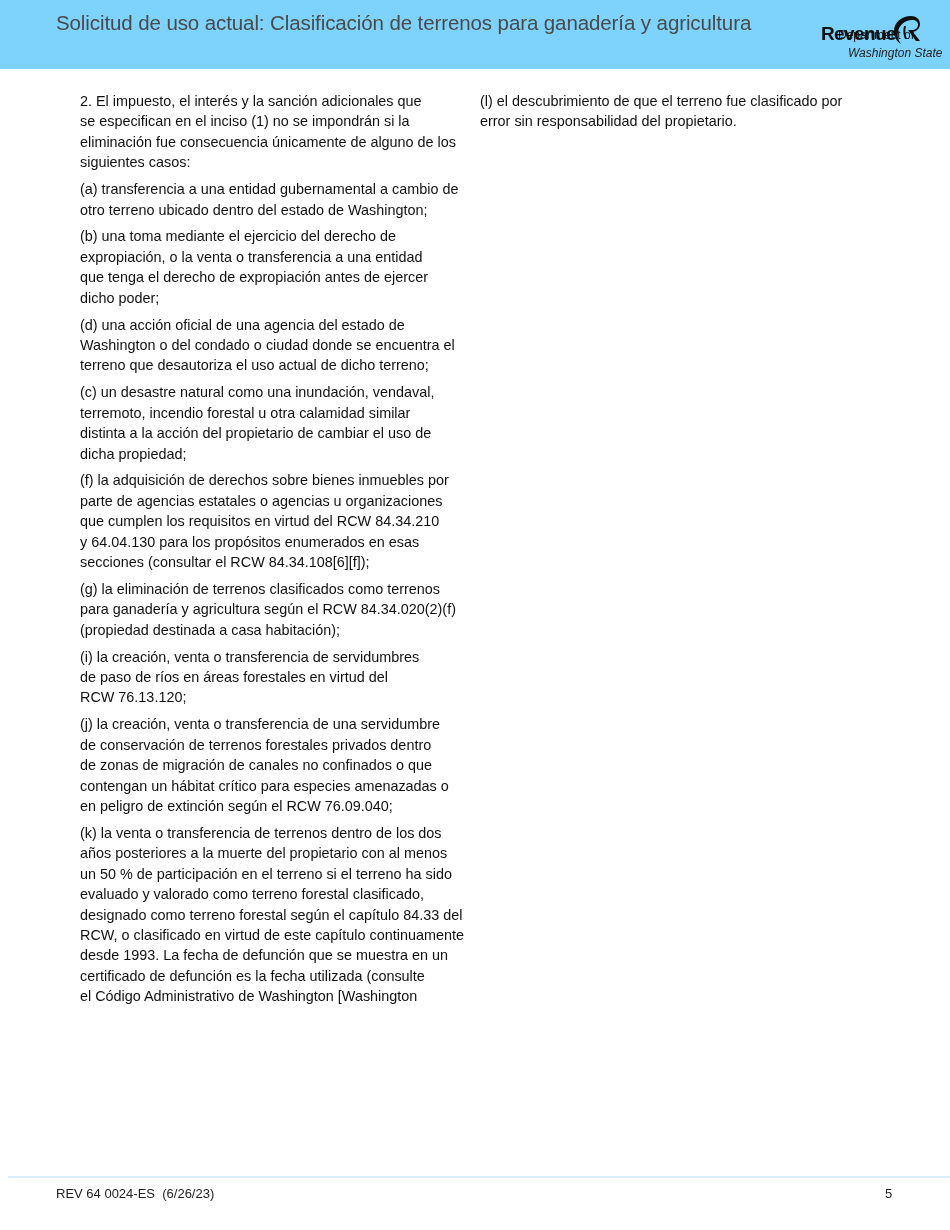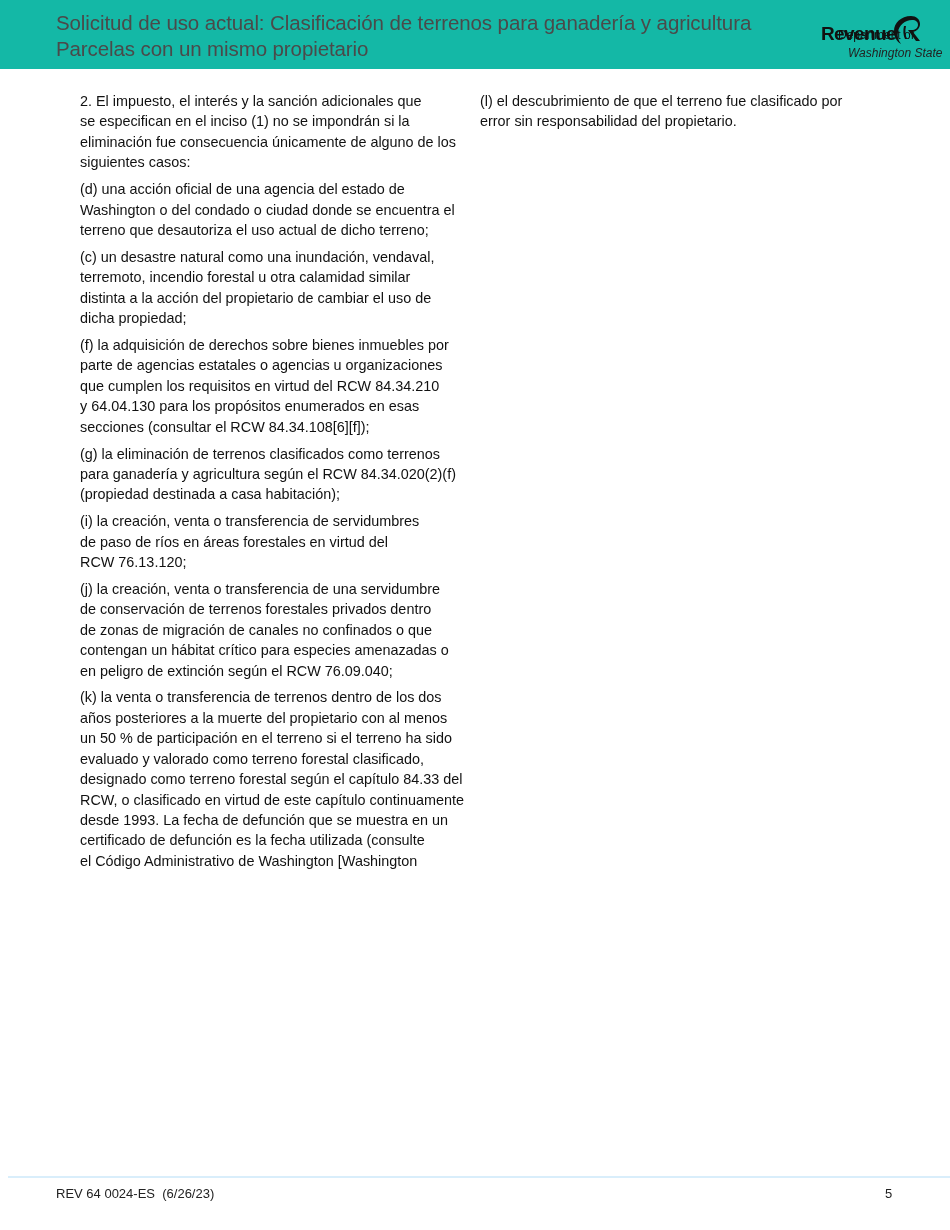--- a/index.html
+++ b/index.html
@@ -1,17 +1,17 @@
 <!DOCTYPE html>
 <html><head>
   <meta charset="utf-8">
   <style>
     html, body { margin: 0; padding: 0; background: #ffffff; }
     body { width: 950px; height: 1230px; position: relative; overflow: hidden; font-family: "Liberation Sans", sans-serif; color: #1a1a1a; }
-    .header { position: absolute; left: 0; top: 0; width: 950px; height: 69px; background: #14b8a6; }
+    .header { position: absolute; left: 0; top: 0; width: 950px; height: 69px; background: #7dd3fc; }
     .header-title { position: absolute; left: 56px; top: 10px; font-family: "Liberation Sans", sans-serif; font-size: 20.5px; line-height: 26px; color: #4a4a4a; letter-spacing: -0.1px; }
     .header-title div { white-space: nowrap; }
     .logo { position: absolute; left: 818px; top: 12px; width: 110px; height: 46px; }
     .logo .dept { position: absolute; left: 14px; top: 16px; font-size: 12px; color: #111; white-space: nowrap; padding-left: 6px; }
     .logo .rev { position: absolute; left: 3px; top: 11px; font-size: 19px; font-weight: bold; color: #111; letter-spacing: -0.6px; }
     .logo .state { position: absolute; left: 30px; top: 34px; font-size: 12px; font-style: italic; color: #222; white-space: nowrap; }
     .logo svg { position: absolute; left: 73px; top: 2px; }
     .col { position: absolute; top: 91px; font-family: "Liberation Sans", sans-serif; font-size: 14.4px; line-height: 20.4px; color: #111; }
     .col-left { left: 56px; width: 420px; margin-left: 24px; }
     .col-right { left: 480px; width: 420px; }
@@ -19,38 +19,43 @@
     .footer-rule { position: absolute; left: 8px; top: 1176px; width: 942px; height: 2px; background: #d9eefb; }
     .footer-left { position: absolute; left: 56px; top: 1186px; font-size: 13px; color: #222; white-space: pre; text-align: right; }
     .footer-right { position: absolute; left: 885px; top: 1186px; font-size: 13px; color: #222; }
   </style>
 </head>
 <body>
 
 <div class="header">
   <div class="header-title">
     <div>Solicitud de uso actual: Clasificación de terrenos para ganadería y agricultura</div>
-    <div>Parcelas con un mismo propietario</div>
   </div>
   <div class="logo">
     <span class="dept">Department of</span>
     <span class="rev">Revenue</span>
     <span class="state">Washington State</span>
     <svg width="30" height="32" viewBox="0 0 30 32">
       <path d="M20 2 C10 2 3 9 3 17 C3 23 6 28 10 30 C7 26 6 22 7 18 C8 11 14 6 21 6 C25 6 27 8 27 11 C27 14 24 16 21 16 L17 16 L25 27 L29 27 L22 18 C26 17 29 14 29 10 C29 5 25 2 20 2 Z" fill="#111"></path>
       <path d="M13 12 C12 16 12 21 14 25 L16 25 C14 21 14 16 15 12 Z" fill="#111"></path>
     </svg>
   </div>
 </div>
 
 <div class="col col-left">
   <p class="para">2. El impuesto, el interés y la sanción adicionales que
 se especifican en el inciso (1) no se impondrán si la
 eliminación fue consecuencia únicamente de alguno de los
 siguientes casos:</p>
+  <p class="para">(a) transferencia a una entidad gubernamental a cambio de
+otro terreno ubicado dentro del estado de Washington;</p>
+  <p class="para">(b) una toma mediante el ejercicio del derecho de
+expropiación, o la venta o transferencia a una entidad
+que tenga el derecho de expropiación antes de ejercer
+dicho poder;</p>
   <p class="para">(d) una acción oficial de una agencia del estado de
 Washington o del condado o ciudad donde se encuentra el
 terreno que desautoriza el uso actual de dicho terreno;</p>
   <p class="para">(c) un desastre natural como una inundación, vendaval,
 terremoto, incendio forestal u otra calamidad similar
 distinta a la acción del propietario de cambiar el uso de
 dicha propiedad;</p>
   <p class="para">(f) la adquisición de derechos sobre bienes inmuebles por
 parte de agencias estatales o agencias u organizaciones
 que cumplen los requisitos en virtud del RCW 84.34.210

